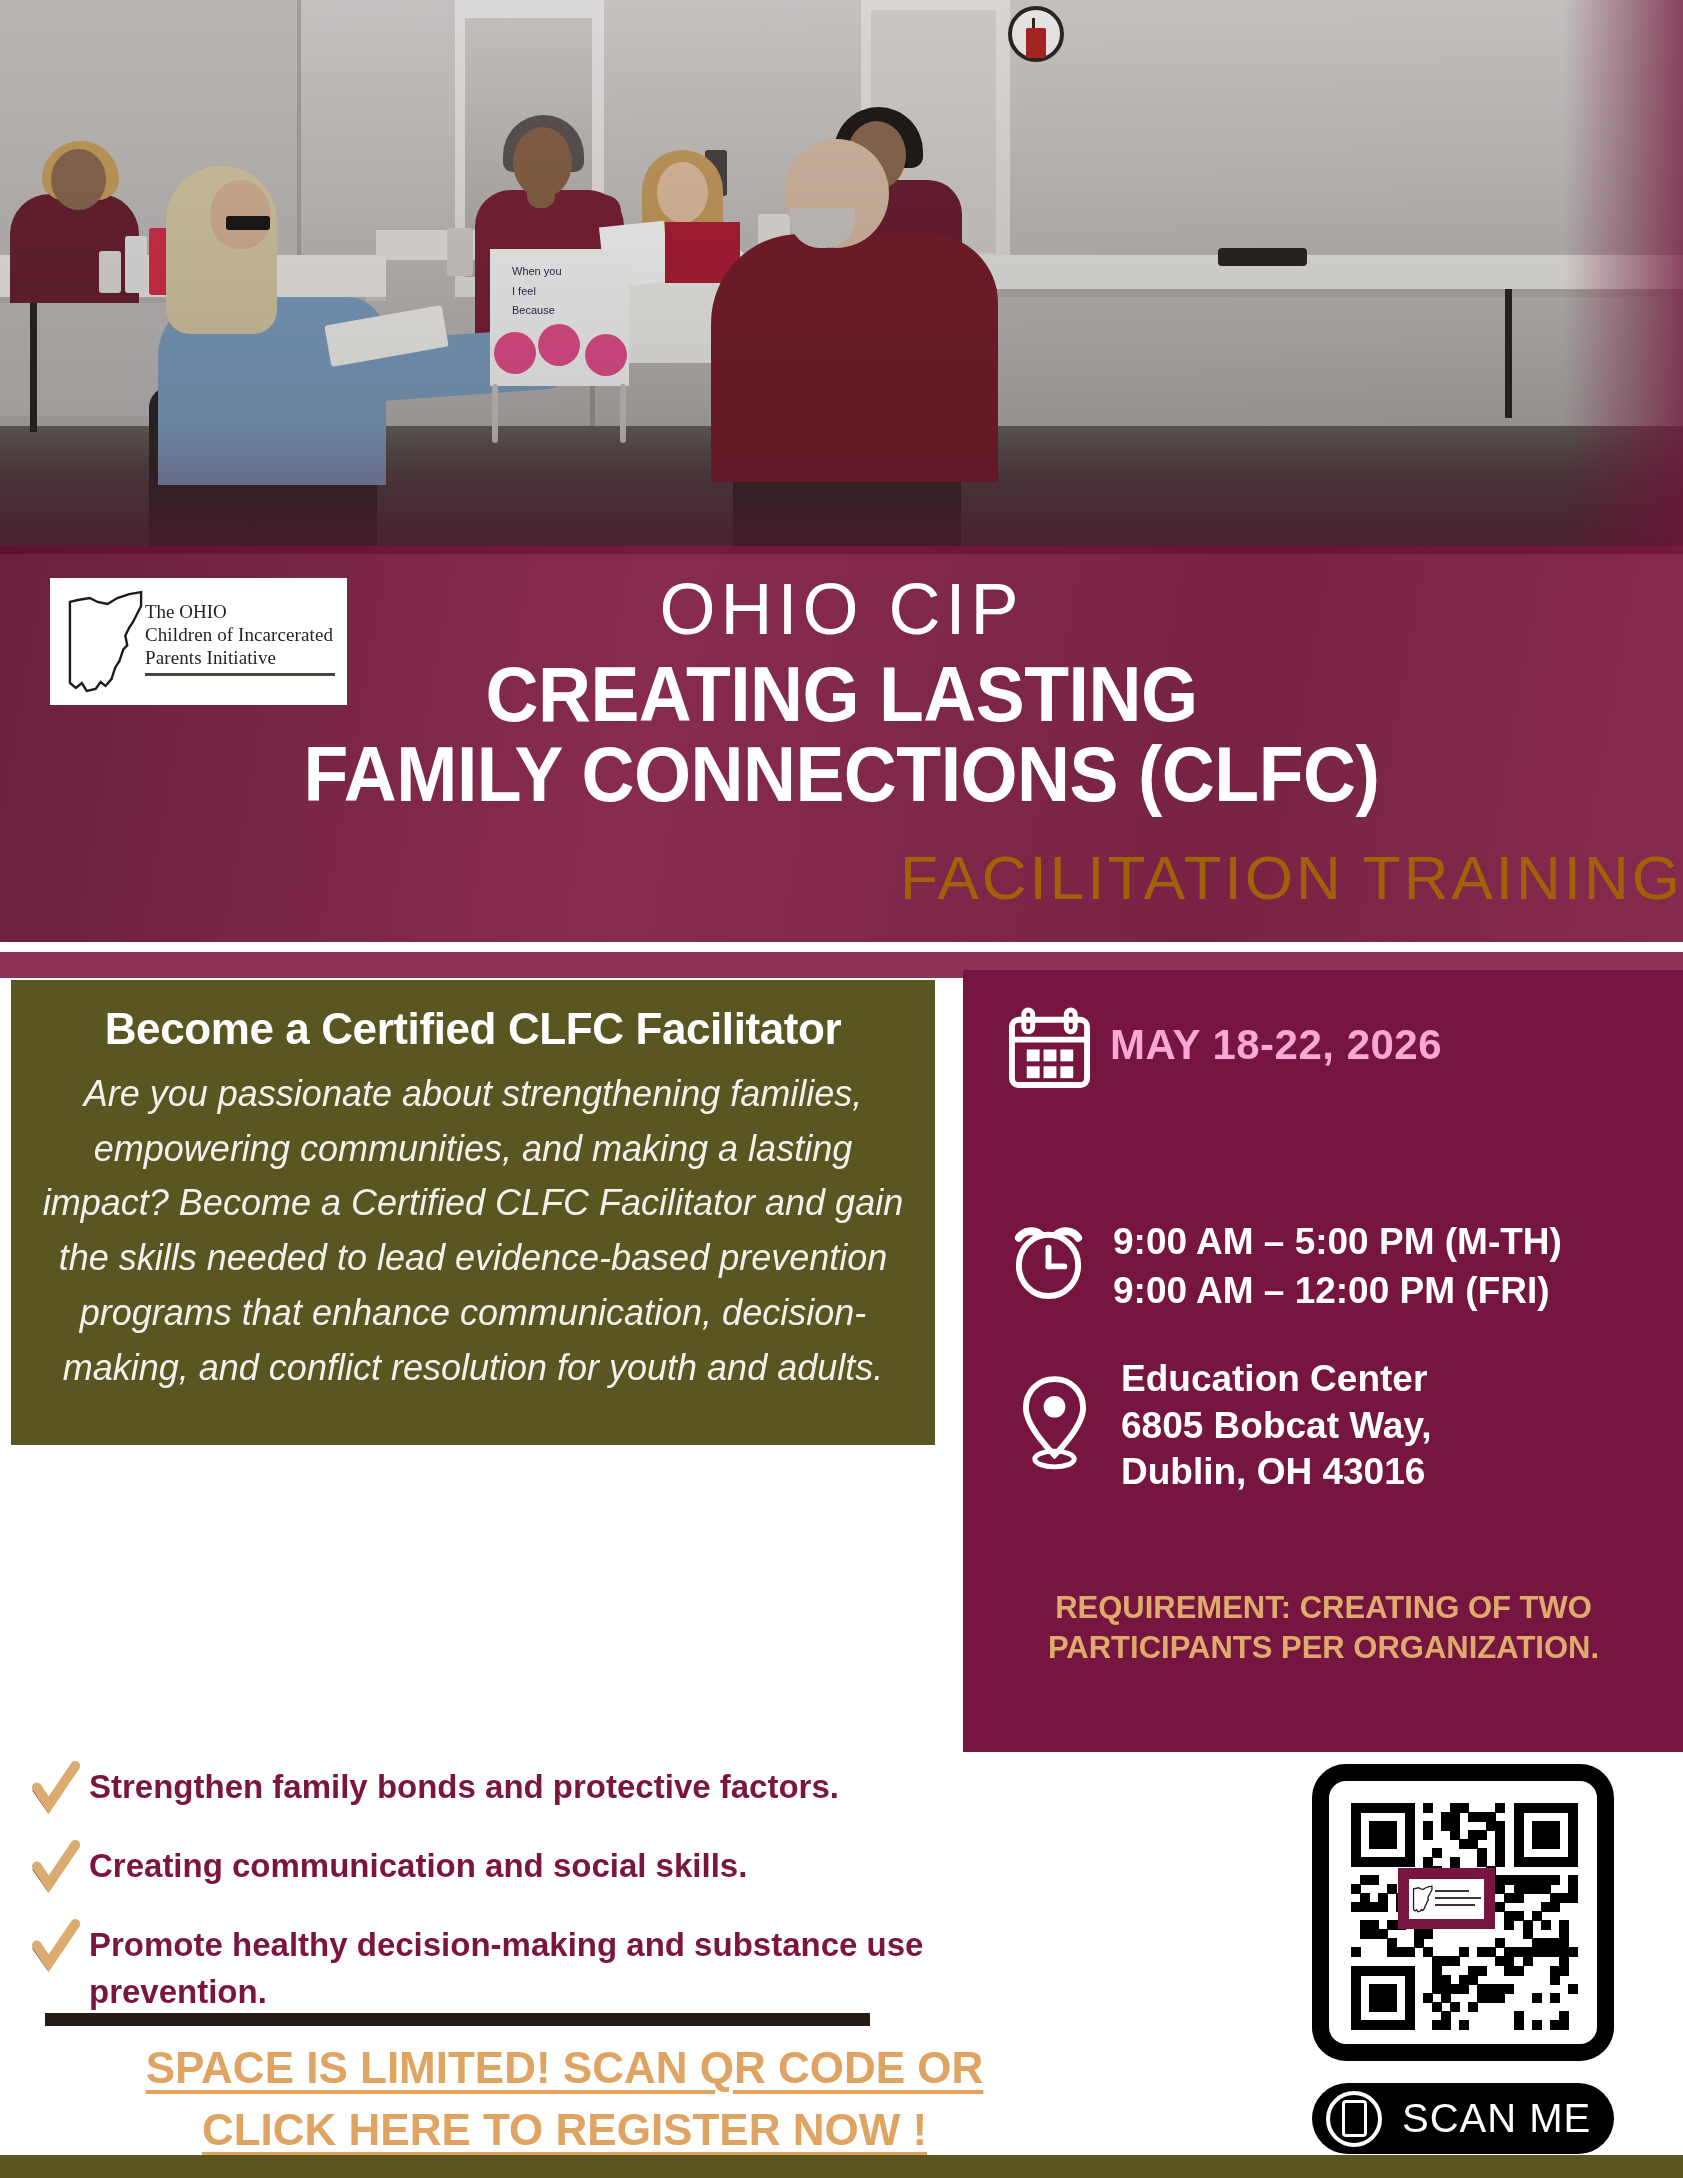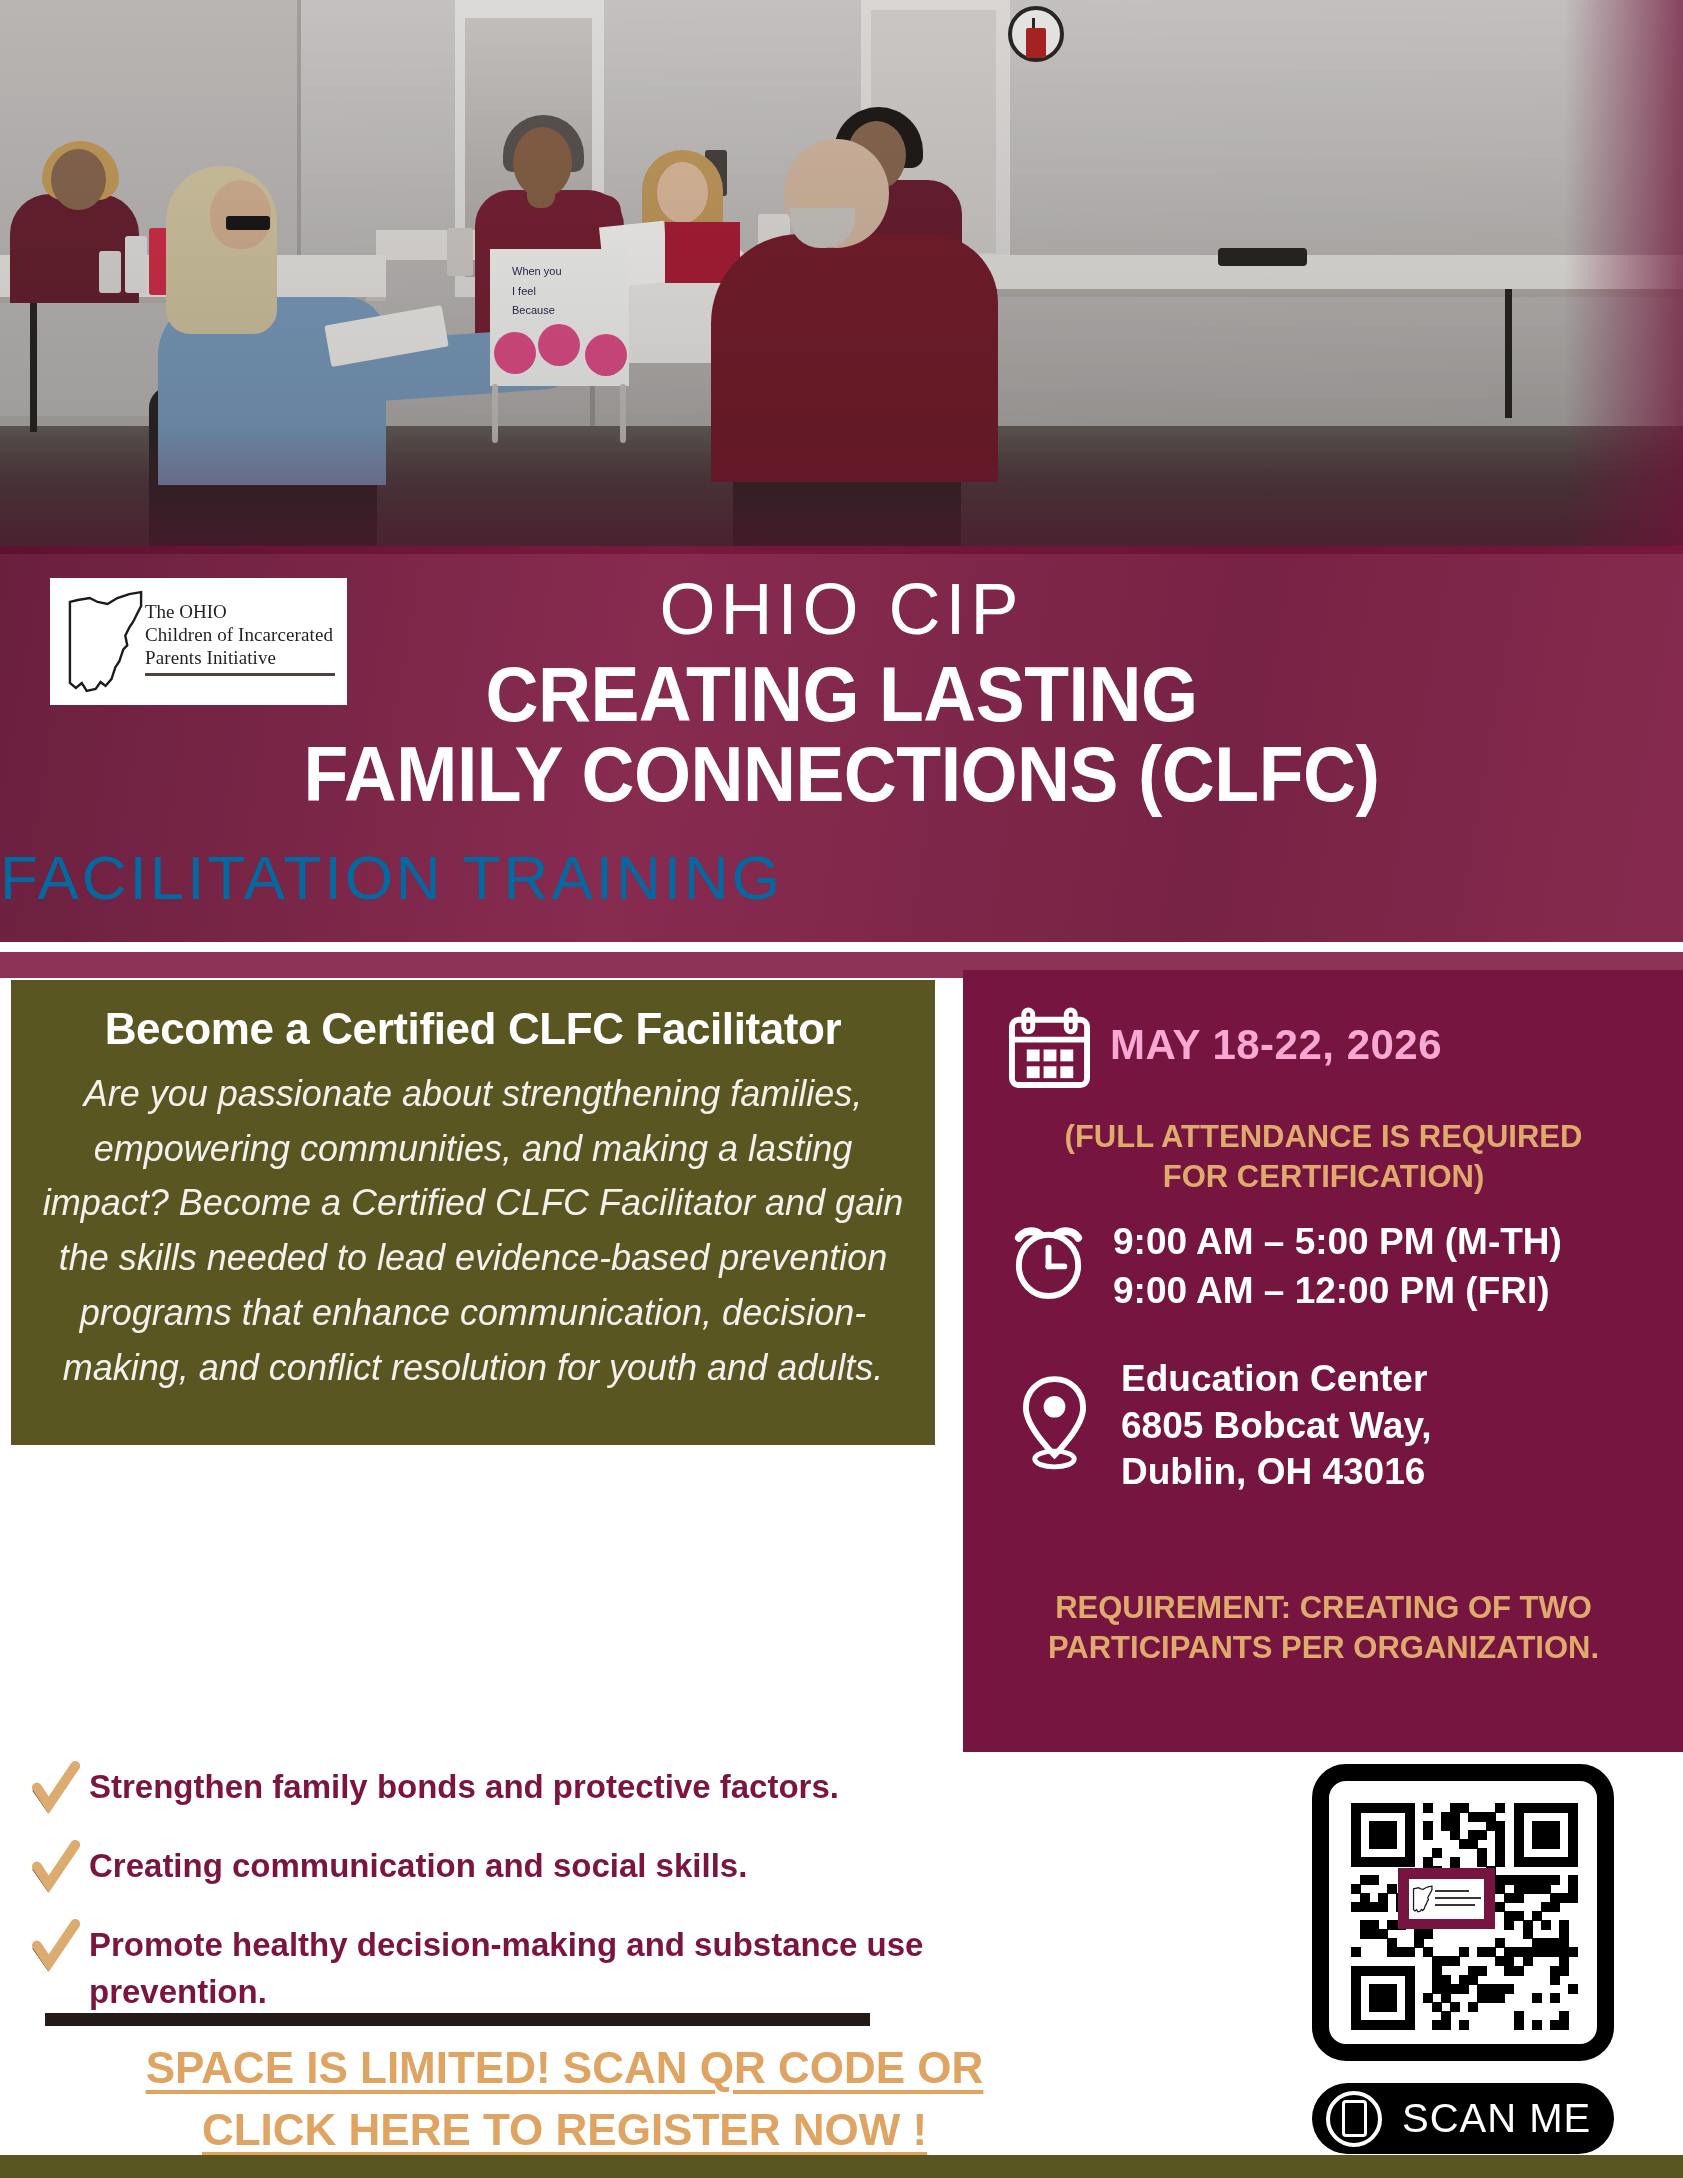--- a/index.html
+++ b/index.html
@@ -100,22 +100,22 @@
   .logo-txt{position:absolute;left:95px;top:22px;line-height:1.22;}
   .logo-l1{font-family:"Liberation Serif",serif;font-size:19px;color:#231f1e;}
   .logo-l2{font-family:"Liberation Serif",serif;font-size:19px;color:#231f1e;letter-spacing:0.1px;}
   .logo-rule{position:absolute;left:95px;top:95px;width:190px;height:3px;background:#4a4440;}
 
   .hd-kicker{position:absolute;left:0;top:568px;width:1683px;text-align:center;
      font-size:72px;letter-spacing:5px;color:#fff;font-weight:300;}
   .hd-main{position:absolute;left:0;top:655px;width:1683px;text-align:center;
      font-size:78px;font-weight:bold;color:#fff;line-height:1.02;letter-spacing:-0.5px;
      transform:scaleX(.94);transform-origin:center;}
-  .hd-sub{position:absolute;left:0;top:842px;width:1683px;text-align:left;
-     font-size:62px;letter-spacing:3px;color:#0369a1;font-weight:300;}
+  .hd-sub{position:absolute;left:0;top:842px;width:1683px;text-align:right;
+     font-size:62px;letter-spacing:3px;color:#a16207;font-weight:300;}
 
   
   .olive{position:absolute;left:11px;top:980px;width:924px;height:465px;background:#5a5622;}
   .olive-h{position:absolute;left:0;top:24px;width:924px;text-align:center;
     font-size:44px;font-weight:bold;color:#fff;letter-spacing:-0.4px;}
   .olive-p{position:absolute;left:30px;top:87px;width:864px;text-align:center;
     font-size:36px;font-style:italic;color:#f2f1ec;line-height:1.52;font-weight:300;}
 
   
   .info{position:absolute;left:963px;top:970px;width:720px;height:782px;background:#761540;}
@@ -304,24 +304,20 @@
       <line x1="5" y1="34" x2="81" y2="34" stroke="#fff" stroke-width="6"></line>
       <rect x="20" y="44" width="13" height="12" fill="#fff"></rect>
         <rect x="37" y="44" width="13" height="12" fill="#fff"></rect>
       <rect x="54" y="44" width="13" height="12" fill="#fff"></rect>
       <rect x="20" y="61" width="13" height="12" fill="#fff"></rect>
         <rect x="37" y="61" width="13" height="12" fill="#fff"></rect>
       <rect x="54" y="61" width="13" height="12" fill="#fff"></rect>
     </svg>
     <div class="row-date">MAY 18-22, 2026</div>
 
-    <div class="note-attend">
-      <div>(FULL ATTENDANCE IS REQUIRED</div>
-      <div>FOR CERTIFICATION)</div>
-    </div>
 
     <svg class="icon-clock" viewBox="0 0 84 84">
       <ellipse cx="42" cy="50" rx="30" ry="31" fill="none" stroke="#fff" stroke-width="6"></ellipse>
       <path d="M12 22 a15 15 0 0 1 22 -3" fill="none" stroke="#fff" stroke-width="8" stroke-linecap="round"></path>
       <path d="M72 22 a15 15 0 0 0 -22 -3" fill="none" stroke="#fff" stroke-width="8" stroke-linecap="round"></path>
       <line x1="42" y1="32" x2="42" y2="51" stroke="#fff" stroke-width="6" stroke-linecap="round"></line>
       <line x1="42" y1="51" x2="58" y2="51" stroke="#fff" stroke-width="6" stroke-linecap="round"></line>
     </svg>
     <div class="row-times">
       <div>9:00 AM – 5:00 PM (M-TH)</div>

